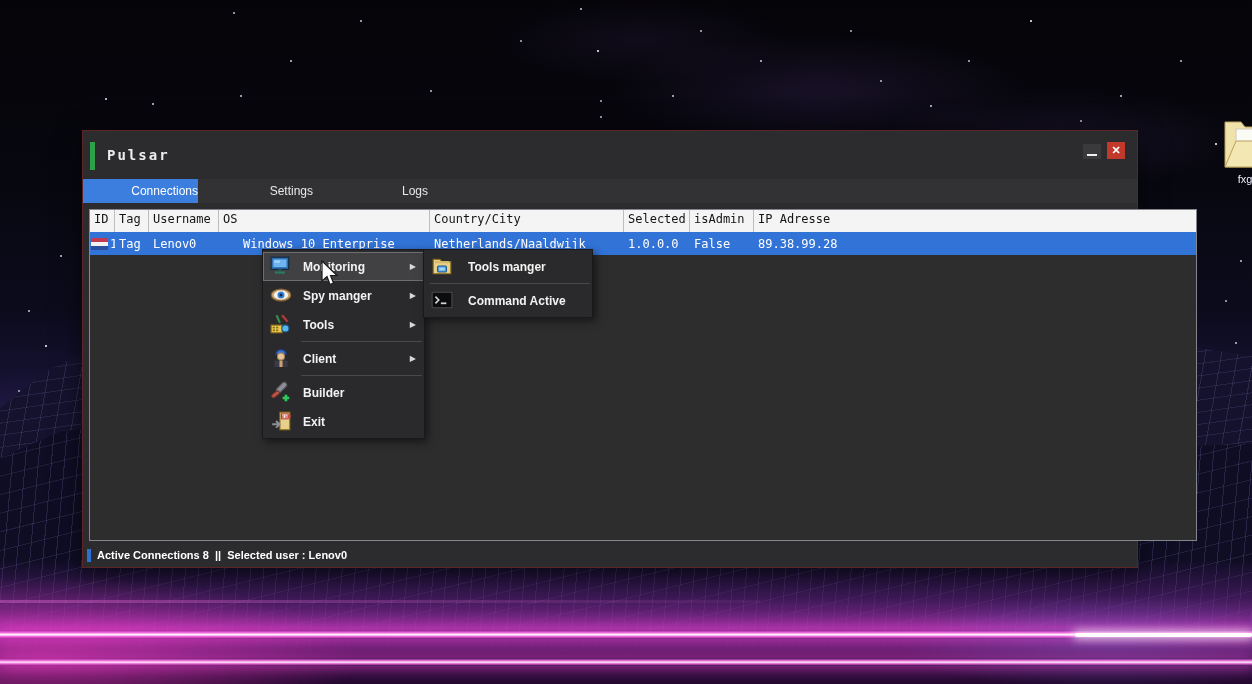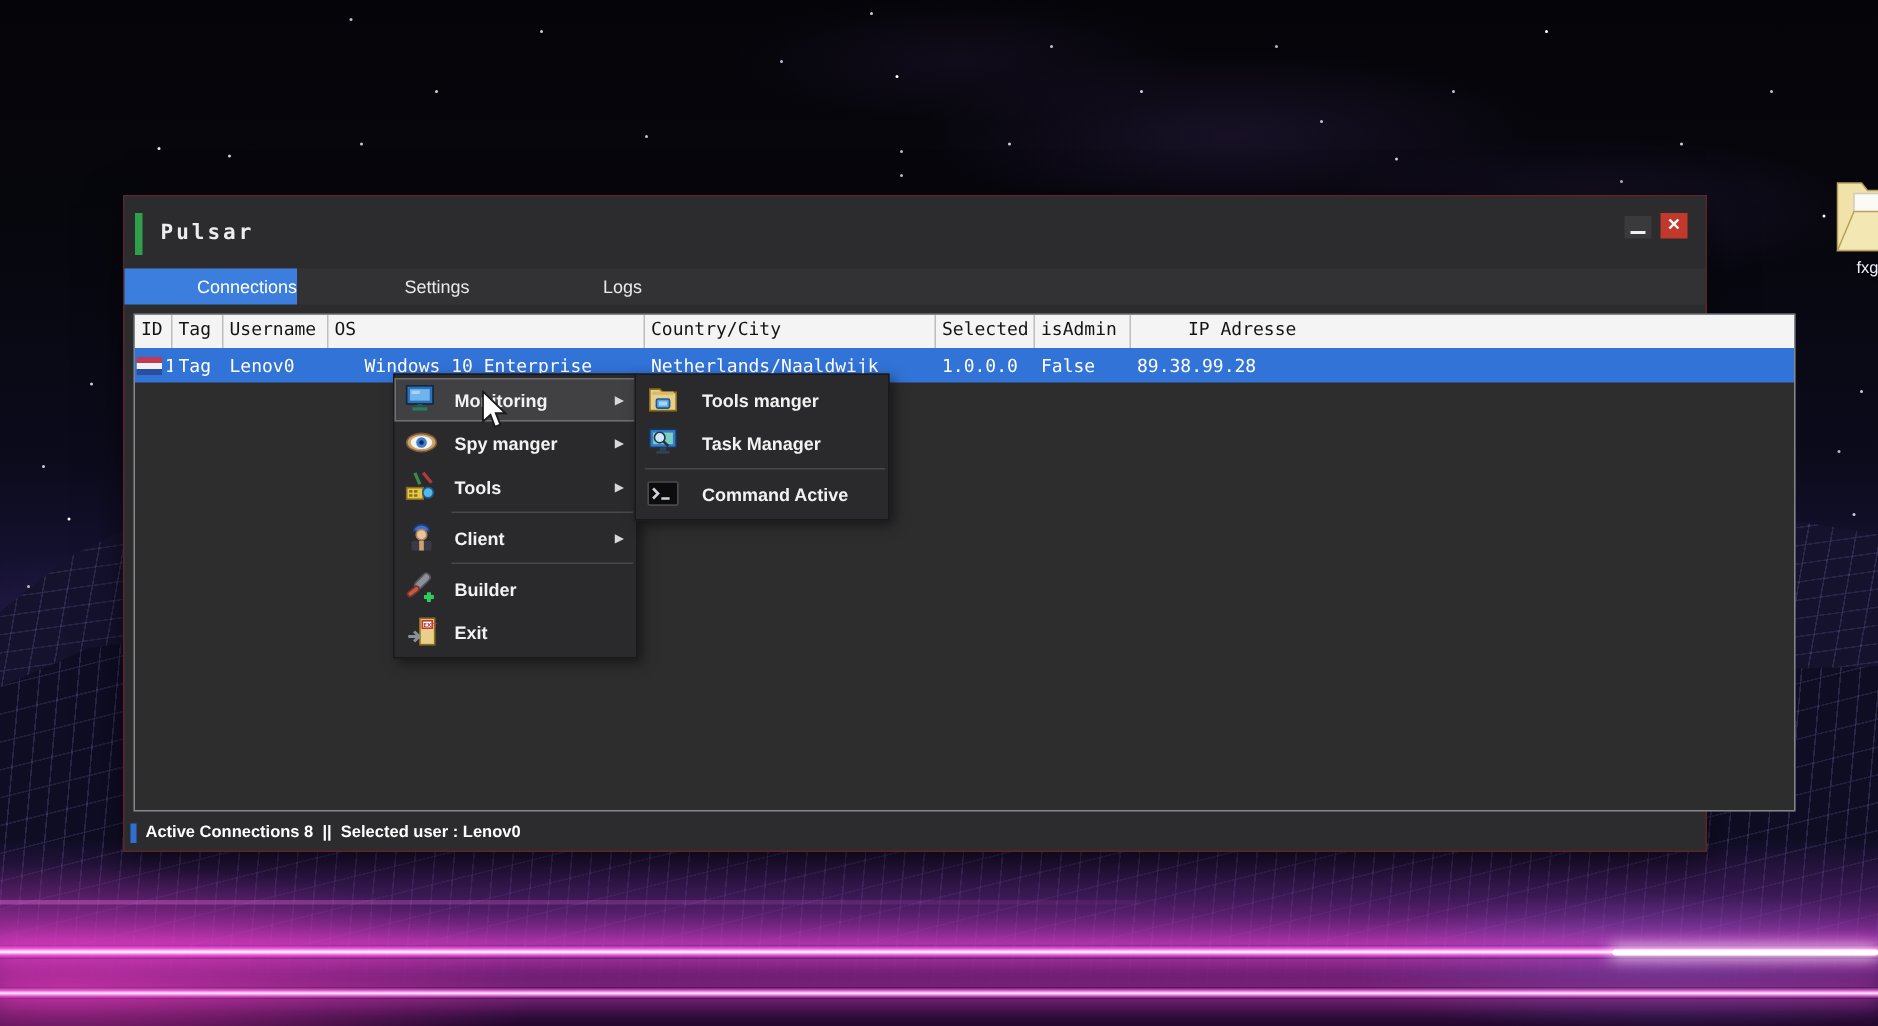--- a/index.html
+++ b/index.html
@@ -73,21 +73,21 @@
     color:#fff; font-size:11px; font-weight:bold; text-align:center; line-height:17px; }
   .tabstrip { position:relative; height:24px; background:#323235; display:flex; }
   .tab { width:115px; height:24px; line-height:24px; text-align:right; color:#e8e8e8; font-size:12px; }
   .tab.active { background:#3c7edd; color:#fff; }
   .listview { position:absolute; left:6px; top:78px; width:1108px; height:332px;
     background:#2d2d2d; border:1px solid #83878d; overflow:hidden;
     font-family:"DejaVu Sans Mono", monospace; font-size:12px; }
   .lv-header { display:grid; grid-template-columns:25px 34px 70px 211px 194px 66px 64px 1fr;
     height:22px; background:#f4f4f4; color:#141414; }
   .lv-header .hcell { padding:2px 0 0 4px; border-right:1px solid #bdbdbd; overflow:hidden; white-space:nowrap; }
-  .lv-header .hcell:last-child { border-right:none;margin-left:34px; }
+  .lv-header .hcell:last-child { border-right:none; }
   .lv-row { display:grid; grid-template-columns:25px 34px 70px 211px 194px 66px 64px 1fr;
     height:23px; background:#3273d8; color:#fff; align-items:center; }
   .lv-row .cell { padding-left:4px; overflow:hidden; white-space:nowrap; }
   .cell-id { display:flex; align-items:center; gap:2px; padding-left:1px !important; }
   .cell-os { padding-left:24px !important; }
   .statusbar { position:absolute; left:1px; right:1px; bottom:2px; height:19px; background:#2c2c2e; }
   .status-accent { position:absolute; left:3px; top:3px; width:4px; height:13px; background:#2f6fd0; }
   .status-text { position:absolute; left:13px; top:3px; color:#fff; font-size:11px; font-weight:bold; white-space:pre; }
 
   
@@ -272,33 +272,20 @@
       <span class="mi-icon">
         <svg width="22" height="22" viewBox="0 0 20 20">
           <path d="M2 4 h6 l2 2 h8 v11 H2 z" fill="#e8d08a" stroke="#8a6d1c"></path>
           <rect x="3.5" y="5.5" width="13" height="2" fill="#d8ba6a"></rect>
           <rect x="6" y="10" width="8" height="5.5" rx="1" fill="#5aa6e8" stroke="#1c5a8a"></rect>
           <rect x="7.5" y="11.5" width="5" height="2.5" fill="#a8d4f4"></rect>
         </svg>
       </span>
       <span class="mi-label">Tools manger</span>
     </div>
-    <div class="menu-item">
-      <span class="mi-icon">
-        <svg width="22" height="22" viewBox="0 0 20 20">
-          <rect x="2" y="2" width="16" height="11" fill="#3a78c8" stroke="#123a5e"></rect>
-          <rect x="4" y="4" width="12" height="7" fill="#7ad0c0"></rect>
-          <circle cx="8" cy="7" r="3.2" fill="#cfe8f6" stroke="#22384a"></circle>
-          <path d="M10.3 9.3 l3 3" stroke="#22384a" stroke-width="1.6"></path>
-          <rect x="8" y="13" width="4" height="2" fill="#33424e"></rect>
-          <rect x="6" y="15" width="8" height="1.8" fill="#33424e"></rect>
-        </svg>
-      </span>
-      <span class="mi-label">Task Manager</span>
-    </div>
     <div class="menu-sep"></div>
     <div class="menu-item">
       <span class="mi-icon">
         <svg width="22" height="22" viewBox="0 0 20 20">
           <rect x="1" y="3" width="18" height="14" rx="1" fill="#0c0c0c" stroke="#4a4a4e"></rect>
           <path d="M4 7 l3 3 -3 3" stroke="#cfd4da" stroke-width="1.6" fill="none"></path>
           <path d="M9 13 h5" stroke="#cfd4da" stroke-width="1.6"></path>
         </svg>
       </span>
       <span class="mi-label">Command Active</span>

